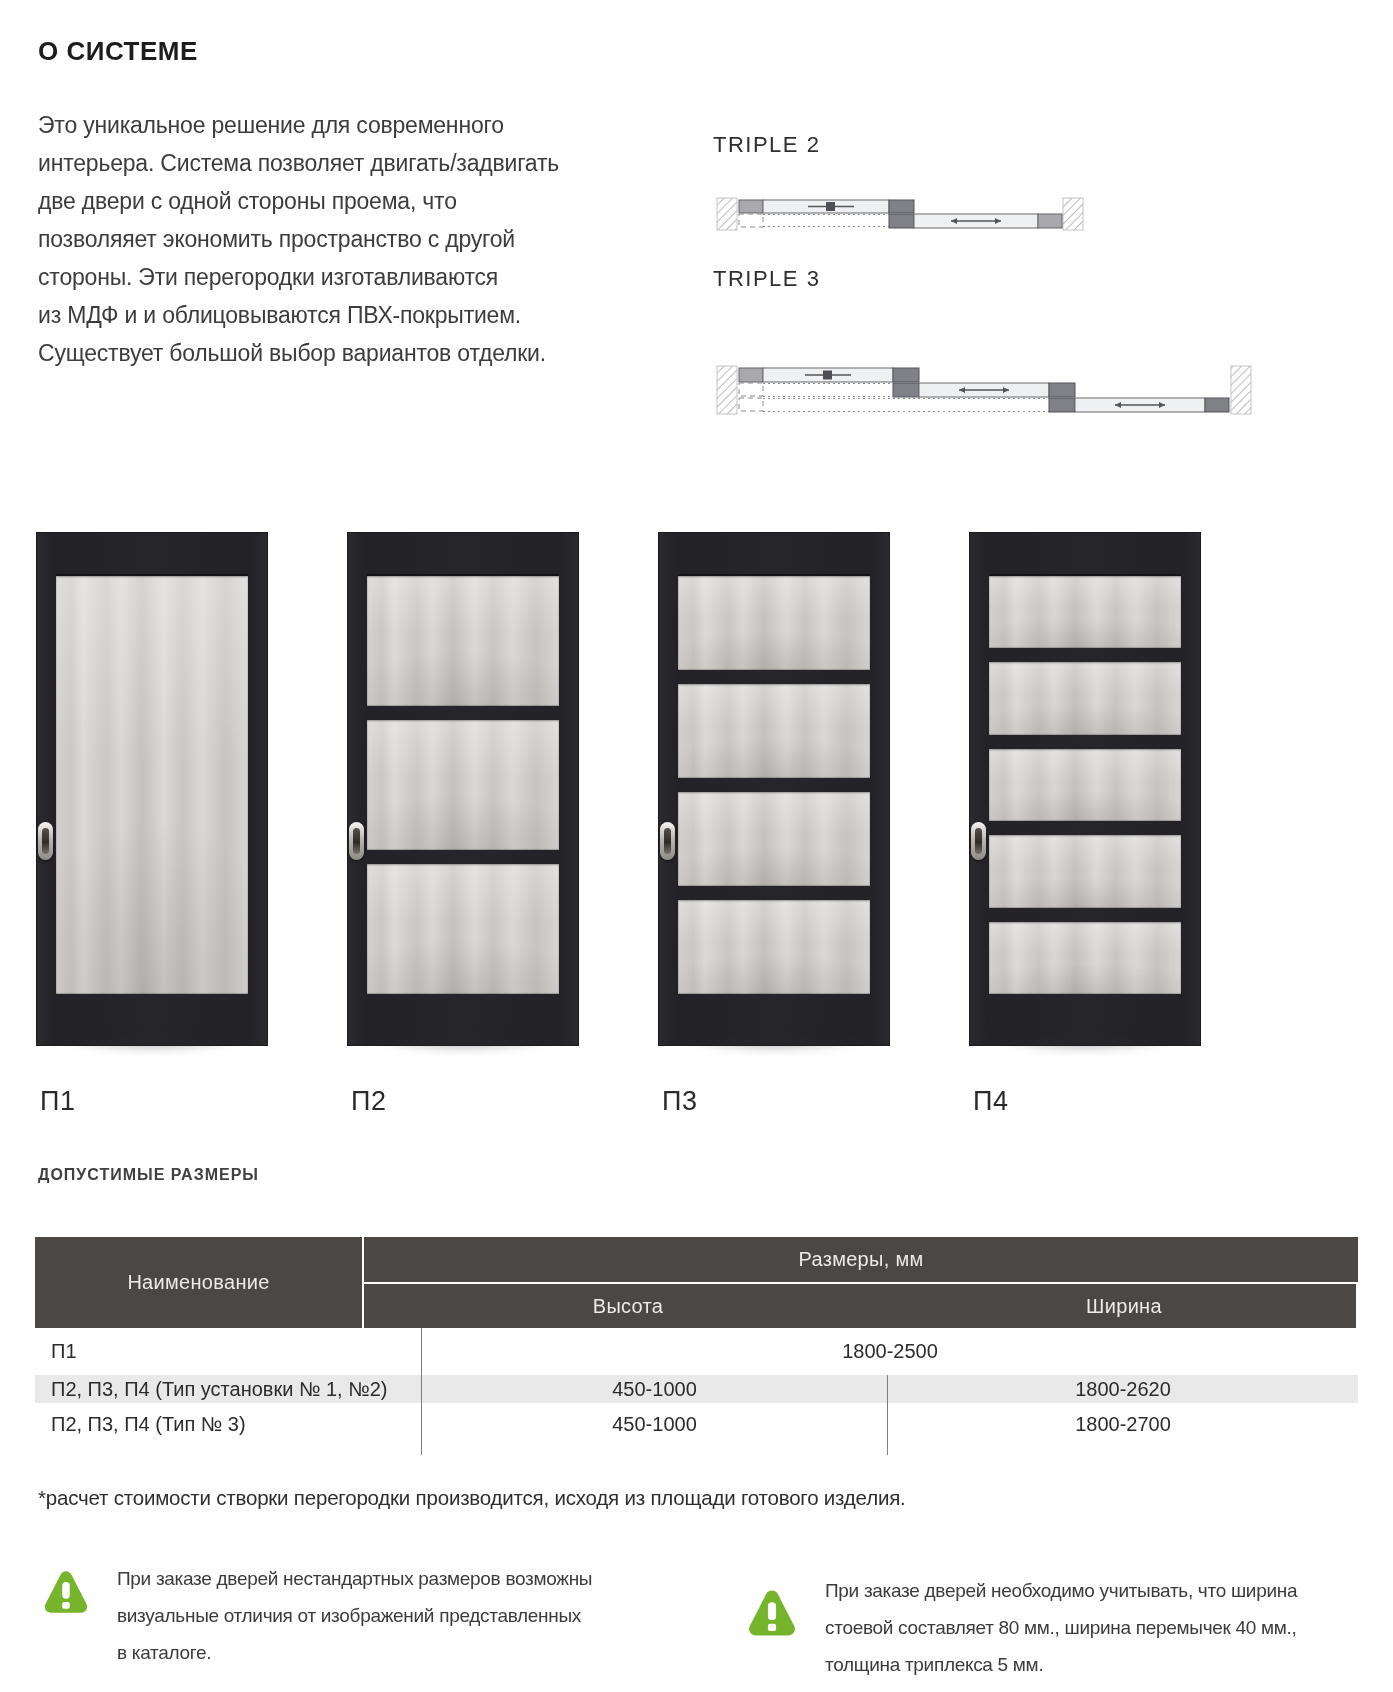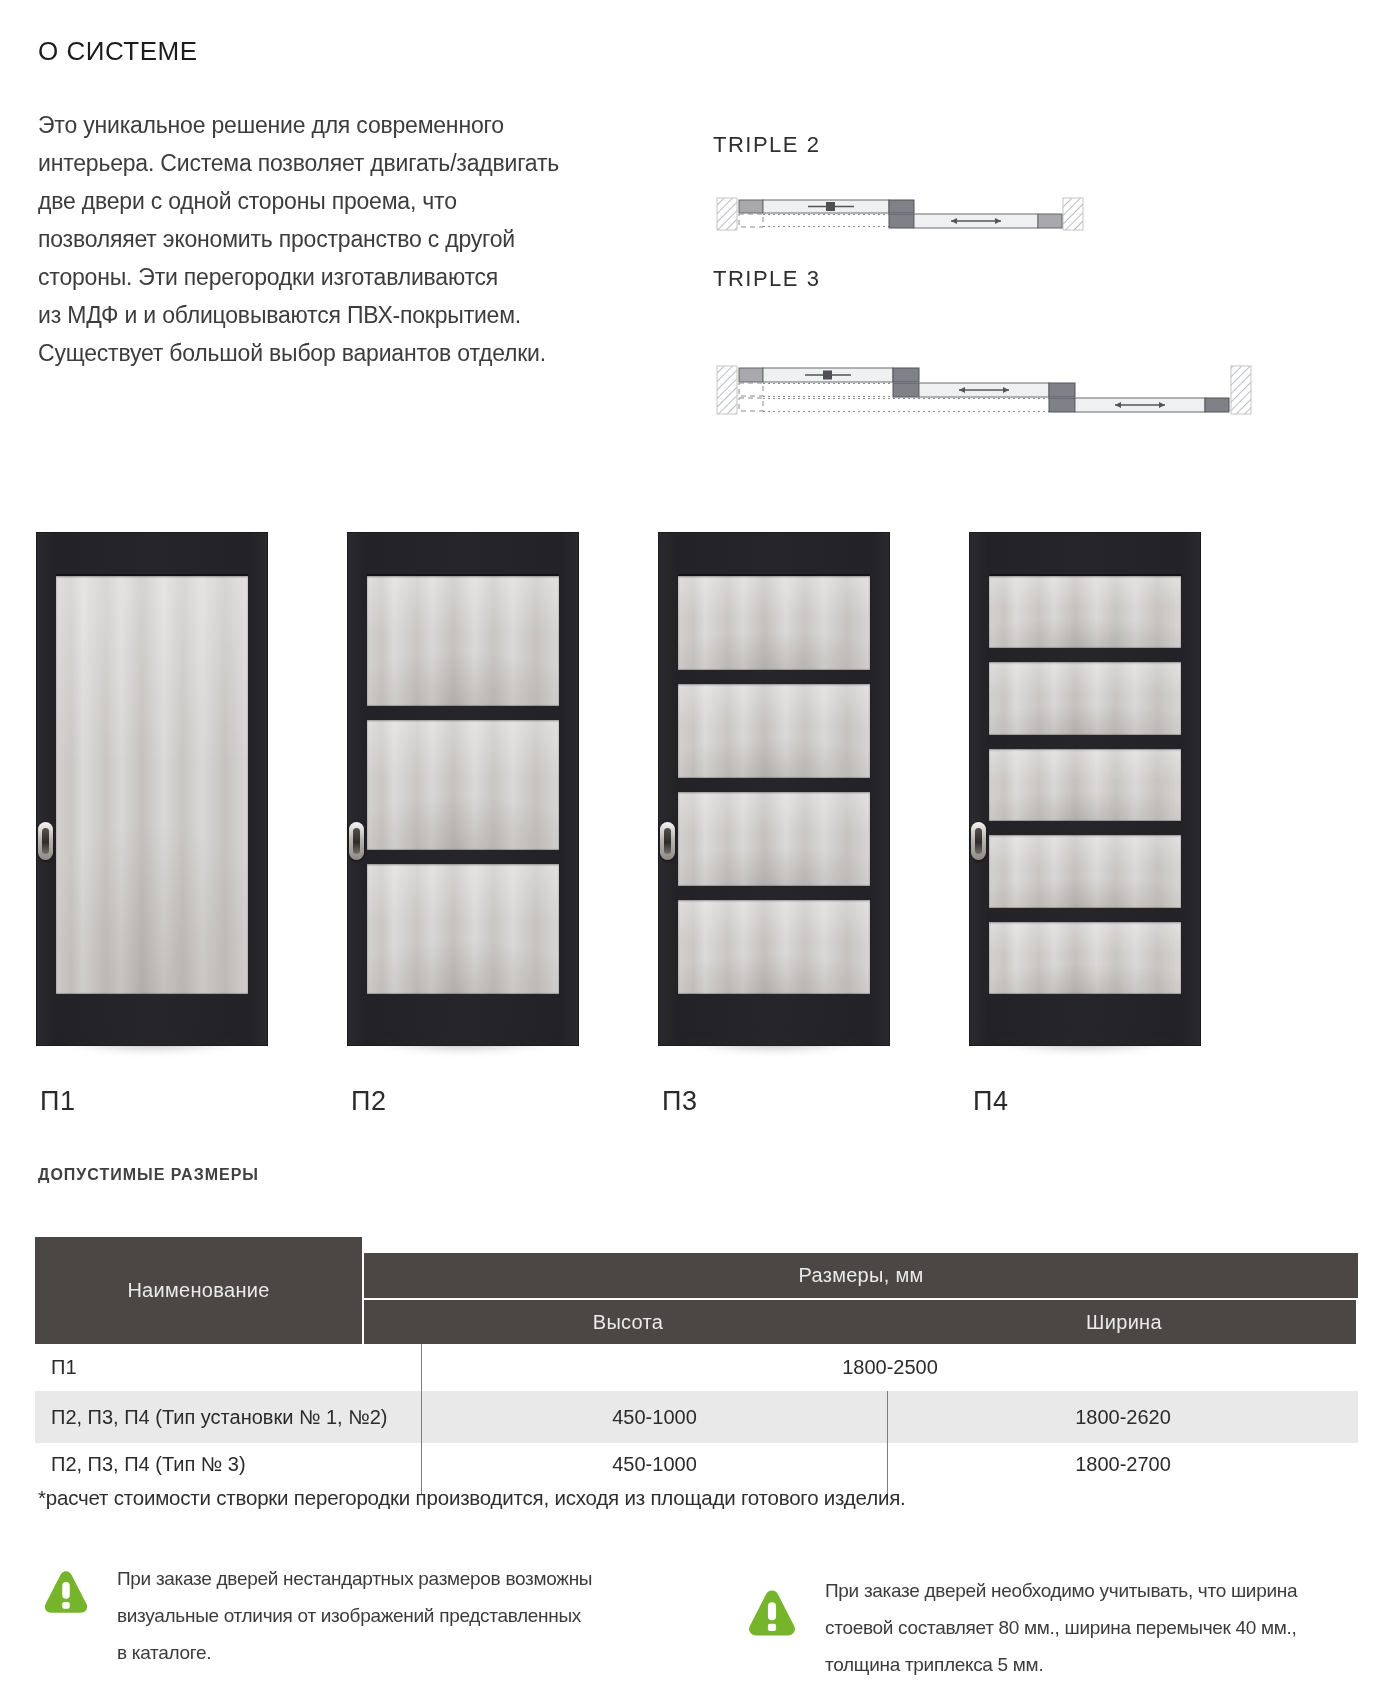--- a/index.html
+++ b/index.html
@@ -5,21 +5,21 @@
   * { margin:0; padding:0; box-sizing:border-box; }
   html,body { background:#ffffff; }
   body {
     width:1393px; height:1692px; position:relative; overflow:hidden;
     font-family:"Liberation Sans", sans-serif; color:#3a3a3a;
   }
 
   
   .page-title {
     position:absolute; left:38px; top:36px;
-    font-size:26px; font-weight:normal; letter-spacing:.5px; color:#1c1c1c;
+    font-size:26px; font-weight:bold; letter-spacing:.5px; color:#1c1c1c;
   }
   .intro-text {
     position:absolute; left:38px; top:106px; width:660px;
     font-size:23px; line-height:38px; letter-spacing:-.2px; color:#3c3c3c;
     white-space:pre-line;
   }
 
   
   .triple-label {
     position:absolute; left:713px;
@@ -81,28 +81,28 @@
 
   
   .sizes-heading {
     position:absolute; left:38px; top:1166px;
     font-size:16px; font-weight:bold; letter-spacing:1px; color:#404040;
   }
   .sizes-table { position:absolute; left:35px; top:1237px; width:1323px; font-size:20px; }
   .thead { display:flex; color:#ebebeb; }
   .th { background:#4a4744; display:flex; align-items:center; justify-content:center; letter-spacing:.3px; }
   .th-name { width:329px; border-right:2px solid #fff; }
-  .th-right { flex:1;margin-top:16px; }
+  .th-right { flex:1; }
   .th-group { height:47px; border-bottom:2px solid #fff; }
   .th-cols { display:flex; height:44px; }
   .th-w { width:466px; border-right:2px solid #fff; }
   .th-h { flex:1; }
   .tbody { color:#2b2b2b; }
   .trow { display:flex; align-items:stretch; height:47px; }
-  .trow.alt { background:#e9e9e9; height:52px; }
+  .trow.alt { background:#e9e9e9; height:28px; }
   .trow.last { height:42px; }
   .trow.tail { height:10px; }
   .c-name { width:387px; padding-left:16px; display:flex; align-items:center; border-right:1px solid #7e7e7e; }
   .c-w { width:466px; display:flex; align-items:center; justify-content:center; border-right:1px solid #7e7e7e; }
   .c-h { flex:1; display:flex; align-items:center; justify-content:center; }
   .table-footnote {
     position:absolute; left:38px; top:1486px;
     font-size:20.5px; color:#2e2e2e; letter-spacing:-.2px;
   }
 

